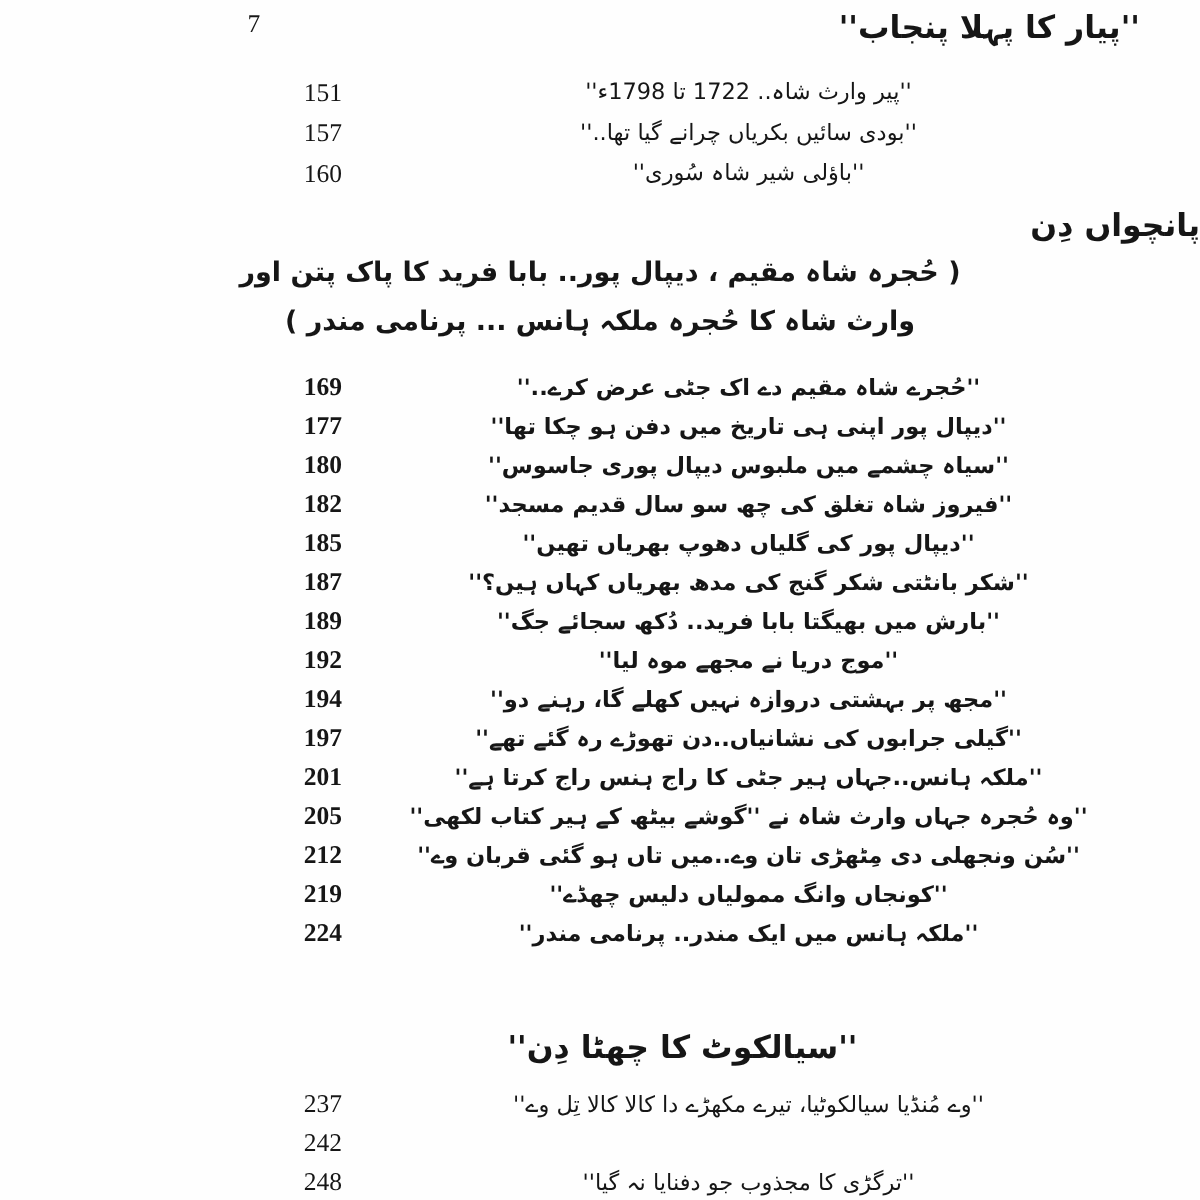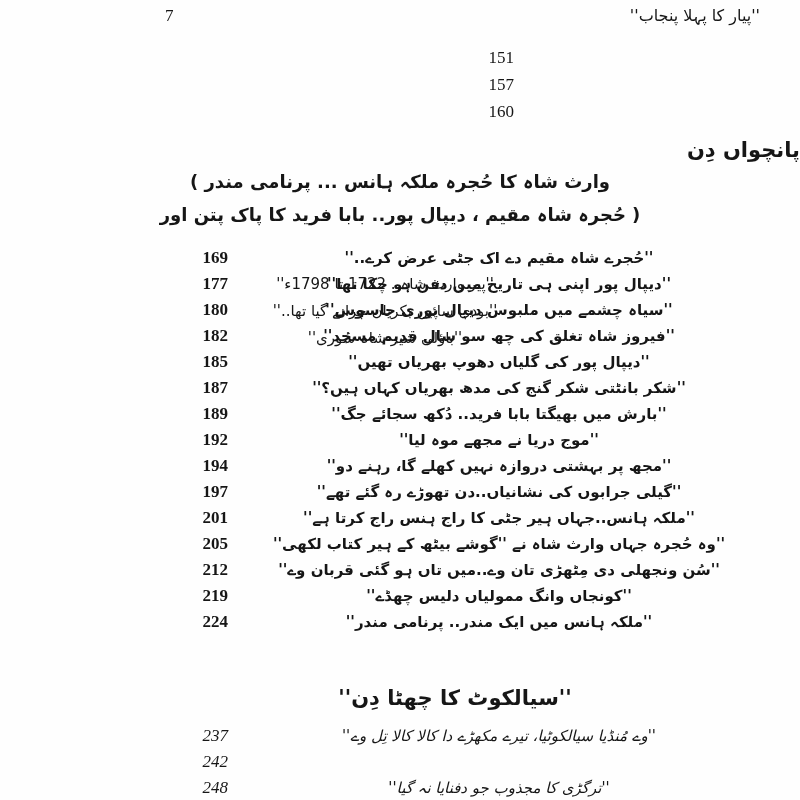--- a/index.html
+++ b/index.html
@@ -4,29 +4,29 @@
 <style>
   html,body { margin:0; padding:0; background:#e9e9e9; }
   .page {
     width:800px; height:800px; margin:0 auto; background:#fefefe;
     color:#161616; font-family:"Liberation Serif", serif;
     position:relative; overflow:hidden; box-sizing:border-box;
   }
   .topbar { display:flex; justify-content:space-between; align-items:flex-start;
             padding:6px 40px 0 165px; height:26px; }
   .pageno { font-size:17px; }
-  .header-title { font-size:16px; font-weight:normal; }
+  .header-title { font-size:21px; font-weight:bold; }
 
   .urdu { direction:rtl; unicode-bidi:isolate;
           font-family:"DejaVu Sans","Liberation Sans",sans-serif; }
 
   .toc-row { display:flex; align-items:center; }
-  .rows-a .toc-row { height:27px;flex-direction:column; }
+  .rows-a .toc-row { height:27px; }
   .rows-b .toc-row { height:26px;font-weight:bold; }
-  .rows-c .toc-row { height:26px;font-style:italic; }
+  .rows-c .toc-row { height:26px; }
   .num { flex:0 0 228px; width:228px; text-align:right;
          font-family:"Liberation Serif",serif; font-size:17px; }
   .title { flex:1; text-align:center; font-size:15px; padding-right:30px;
            line-height:1.1; white-space:nowrap; }
 
   .sec-a { margin-top:16px; }
   .heading-block { text-align:center; font-weight:bold; }
   .day5 { margin-top:6px; }
   .h-main { font-size:21px; line-height:30px;text-align:right; }
   .h-sub  { font-size:18px; line-height:33px; }
@@ -58,22 +58,22 @@
 
   <div class="toc-row">
     <span class="num">160</span>
     <span class="title urdu">''باؤلی شیر شاہ سُوری''</span>
   </div>
 </div>
   </div>
 
   <div class="heading-block day5 urdu">
     <div class="h-main">پانچواں دِن</div>
+    <div class="h-sub">( حُجرہ شاہ مقیم ، دیپال پور.. بابا فرید کا پاک پتن اور</div>
     <div class="h-sub">وارث شاہ کا حُجرہ ملکہ ہانس ... پرنامی مندر )</div>
-    <div class="h-sub">( حُجرہ شاہ مقیم ، دیپال پور.. بابا فرید کا پاک پتن اور</div>
   </div>
 
   <div>
     <div class="rows-b">
   <div class="toc-row">
     <span class="num">169</span>
     <span class="title urdu">''حُجرے شاہ مقیم دے اک جٹی عرض کرے..''</span>
   </div>
 
   <div class="toc-row">

